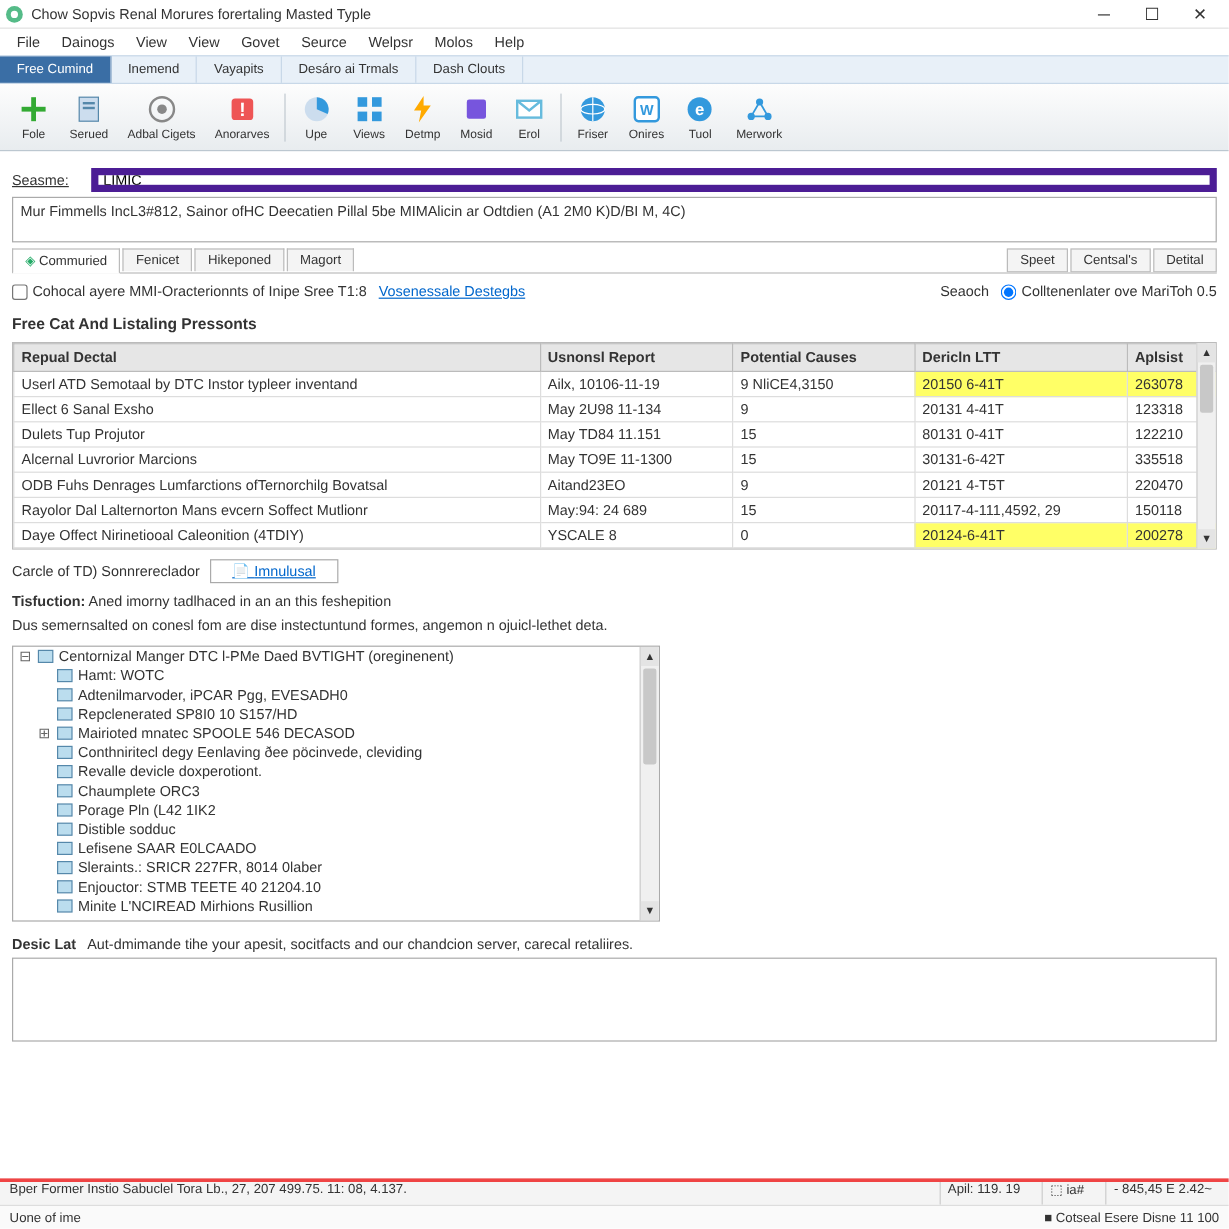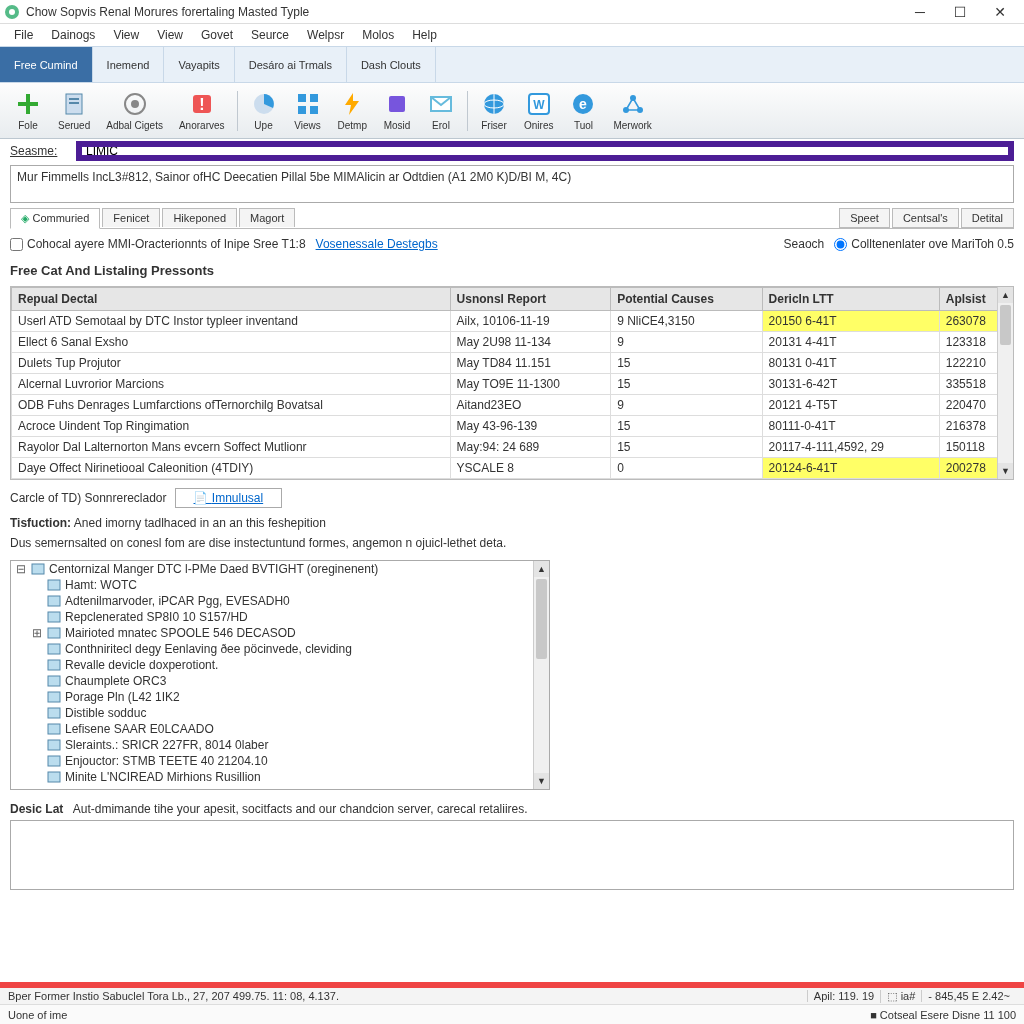--- a/index.html
+++ b/index.html
@@ -4,28 +4,28 @@
 <style>
 * { box-sizing: border-box; margin: 0; padding: 0; }
 body { font-family: "Segoe UI", Tahoma, sans-serif; font-size: 12px; background: #fff; color: #333; width: 1024px; height: 1024px; overflow: hidden; display: flex; flex-direction: column; }
 .titlebar { display: flex; align-items: center; height: 24px; padding: 0 4px; background: #fff; border-bottom: 1px solid #ddd; }
 .titlebar .icon { width: 16px; height: 16px; margin-right: 6px; }
 .titlebar .title { flex: 1; font-size: 12px; color: #333; }
 .winbtns { display: flex; gap: 0; }
 .winbtn { width: 40px; height: 22px; display: flex; align-items: center; justify-content: center; font-size: 14px; cursor: default; }
 .menubar { display: flex; gap: 2px; padding: 2px 6px; height: 22px; align-items: center; background: #fff; }
 .menubar .mi { padding: 2px 8px; cursor: default; }
-.submenubar { display: flex; background: #e8f0f8; border-top: 1px solid #c8d8e8; border-bottom: 1px solid #c8d8e8; height: 37px; align-items: stretch; }
+.submenubar { display: flex; background: #e8f0f8; border-top: 1px solid #c8d8e8; border-bottom: 1px solid #c8d8e8; height: 24px; align-items: stretch; }
 .submenubar .smi { padding: 3px 14px; font-size: 11px; cursor: default; border-right: 1px solid #c8d8e8; display: flex; align-items: center; }
 .submenubar .smi.active { background: #3a6ea5; color: #fff; }
 .toolbar { display: flex; align-items: center; gap: 0; padding: 4px 6px; background: linear-gradient(#fdfdfd,#e8ecef); border-bottom: 1px solid #bcc7d0; height: 56px; }
 .toolbtn { display: flex; flex-direction: column; align-items: center; justify-content: center; padding: 2px 8px; min-width: 42px; cursor: default; font-size: 10px; color: #333; }
 .toolbtn .ic { width: 28px; height: 28px; display: flex; align-items: center; justify-content: center; margin-bottom: 2px; }
 .toolsep { width: 1px; height: 40px; background: #c0c8d0; margin: 0 4px; }
-.content { flex: 1; overflow: auto; padding: 2px 10px; display: flex; flex-direction: column; gap: 4px; }
+.content { flex: 1; overflow: auto; padding: 14px 10px; display: flex; flex-direction: column; gap: 4px; }
 .formrow { display: flex; align-items: center; gap: 6px; }
 .formrow label { width: 60px; text-decoration: underline; }
 .formrow input { flex: 1; border: 6px solid #4c1d95; padding: 2px 4px; height: 20px; font-size: 12px; }
 .descbox { border: 1px solid #aaa; padding: 4px 6px; height: 38px; font-size: 12px; overflow: hidden; }
 .dropdownrow { display: flex; align-items: center; }
 .dropdownrow select { border: 1px solid #aaa; padding: 2px 4px; height: 22px; width: 80px; font-size: 12px; }
 .dropdownrow .spacer { flex: 1; }
 .dropdownrow .minibtn { width: 18px; height: 18px; border: 1px solid #aaa; display: flex; align-items: center; justify-content: center; font-size: 10px; cursor: default; }
 .tabrow { display: flex; align-items: center; border-bottom: 1px solid #bbb; }
 .tabrow .tab { padding: 3px 10px; border: 1px solid #bbb; border-bottom: none; background: #f4f4f4; margin-right: 2px; cursor: default; font-size: 11px; }
@@ -57,21 +57,21 @@
 .treebox .ti-icon { width: 14px; height: 14px; display: inline-flex; align-items: center; justify-content: center; }
 .treebox .expander { width: 12px; text-align: center; color: #666; }
 .treebox .vscroll { position: absolute; right: 0; top: 0; bottom: 0; width: 16px; background: #f0f0f0; border-left: 1px solid #ccc; display: flex; flex-direction: column; }
 .treebox .vscroll .arr { height: 16px; display: flex; align-items: center; justify-content: center; font-size: 9px; background: #e4e4e4; cursor: default; }
 .treebox .vscroll .thumb { flex: 0 0 80px; background: #c8c8c8; margin: 2px; border-radius: 2px; }
 .treebox .vscroll .track { flex: 1; }
 .descsection { margin-top: 8px; }
 .descsection .dtitle { font-weight: bold; display: inline; }
 .descsection .dtext { display: inline; margin-left: 6px; }
 .bigbox { border: 1px solid #aaa; height: 70px; margin-top: 4px; background: #fff; }
-.statusbar { display: flex; align-items: center; height: 22px; border-top: 6px solid #ef4444; padding: 0 8px; font-size: 11px; background: #f4f4f4; gap: 0; }
+.statusbar { display: flex; height: 22px; border-top: 3px solid #ef4444; padding: 0 8px; font-size: 11px; background: #f4f4f4; gap: 12px; }
 .statusbar .sp { flex: 1; }
 .statusbar .seg { padding: 0 6px; border-left: 1px solid #ccc; }
 .statusbar2 { display: flex; align-items: center; height: 20px; border-top: 1px solid #ddd; padding: 0 8px; font-size: 11px; background: #fafafa; gap: 12px; }
 .statusbar2 .sp { flex: 1; }
 svg { display: block; }
 </style>
 </head>
 <body>
 
 <div class="titlebar">
@@ -313,27 +313,20 @@
             <td>335518</td>
           </tr>
           <tr>
             <td>ODB Fuhs Denrages Lumfarctions ofTernorchilg Bovatsal</td>
             <td>Aitand23EO</td>
             <td>9</td>
             <td>20121 4-T5T</td>
             <td>220470</td>
           </tr>
           <tr>
-            <td>Acroce Uindent Top Ringimation</td>
-            <td>May 43-96-139</td>
-            <td>15</td>
-            <td>80111-0-41T</td>
-            <td>216378</td>
-          </tr>
-          <tr>
             <td>Rayolor Dal Lalternorton Mans evcern Soffect Mutlionr</td>
             <td>May:94: 24 689</td>
             <td>15</td>
             <td>20117-4-111,4592, 29</td>
             <td>150118</td>
           </tr>
           <tr>
             <td>Daye Offect Nirinetiooal Caleonition (4TDIY)</td>
             <td>YSCALE 8</td>
             <td>0</td>

